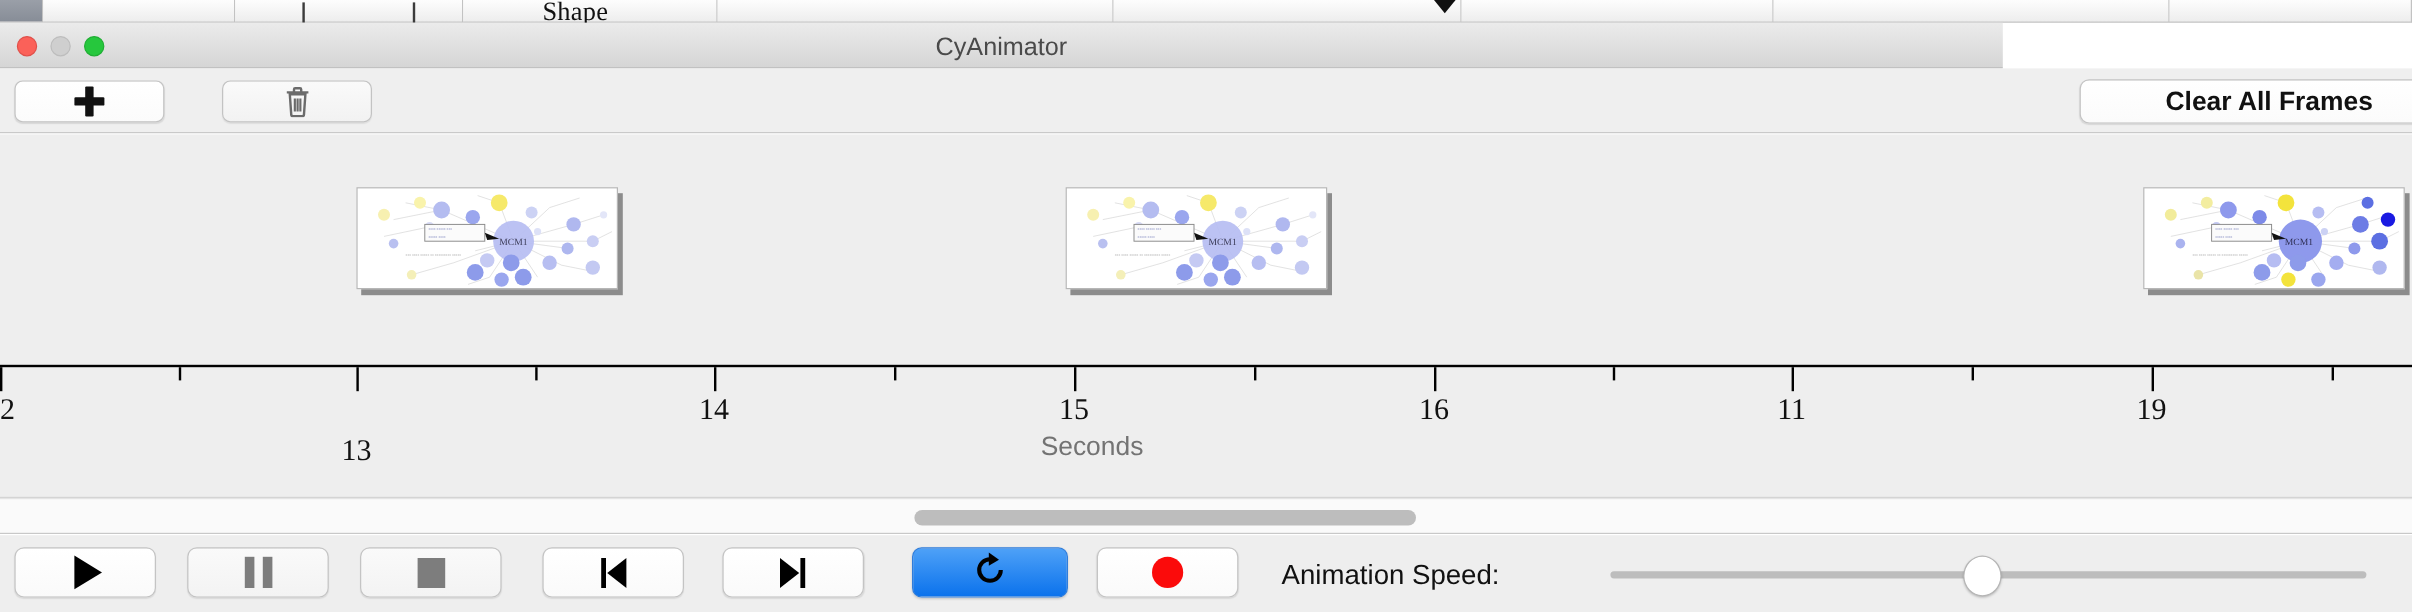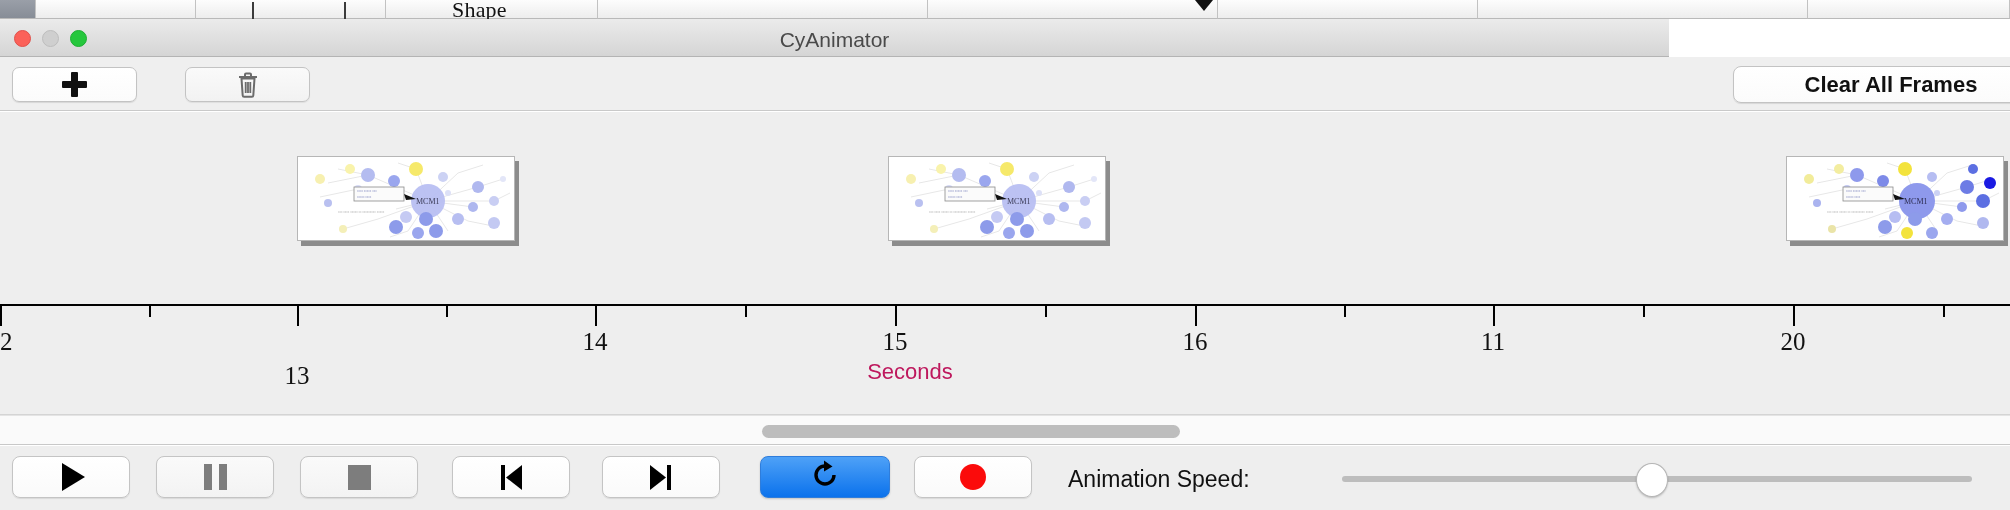--- a/index.html
+++ b/index.html
@@ -117,21 +117,21 @@
   .tick.minor { height: 11px; }
   .tick-label {
     position: absolute; top: 216px;
     font-size: 25px; color: #111;
     font-family: "Liberation Serif", serif;
     transform: translateX(-50%);
     white-space: nowrap;
   }
   .axis-title {
     position: absolute; top: 247px; left: 0; right: 0;
-    text-align: center; font-size: 22px; color: #be185d;
+    text-align: center; font-size: 22px; color: #737373;
   }
   .axis-title span { position: relative; left: -95px; }
 
   
   .scrollbar {
     position: absolute; left: 0; top: 415px; width: 2010px; height: 30px;
     background: #fafafa;
     border-top: 1px solid #e4e4e4;
     border-bottom: 1px solid #c8c8c8;
   }
@@ -389,21 +389,21 @@
     <div class="tick minor" style="left:1643px;"></div>
     <div class="tick major" style="left:1793px;"></div>
     <div class="tick minor" style="left:1943px;"></div>
 
     <div class="tick-label" style="left:0px;">12</div>
     <div class="tick-label" style="left:297px;margin-top:34px;">13</div>
     <div class="tick-label" style="left:595px;font-family:Liberation Serif, serif;">14</div>
     <div class="tick-label" style="left:895px;">15</div>
     <div class="tick-label" style="left:1195px;">16</div>
     <div class="tick-label" style="left:1493px;">11</div>
-    <div class="tick-label" style="left:1793px;">20</div>
+    <div class="tick-label" style="left:1793px;">19</div>
 
     <div class="axis-title">
       <span>Seconds</span>
     </div>
   </div>
 
   <div class="scrollbar">
     <div class="scroll-thumb"></div>
   </div>
 

